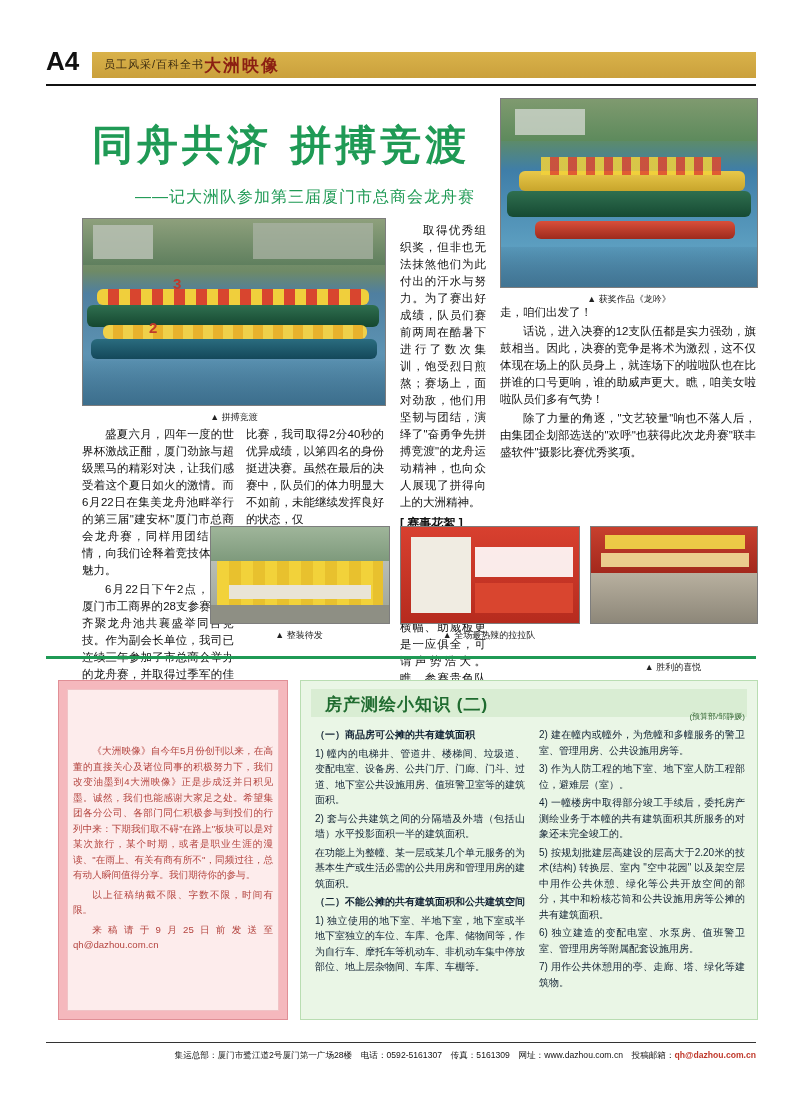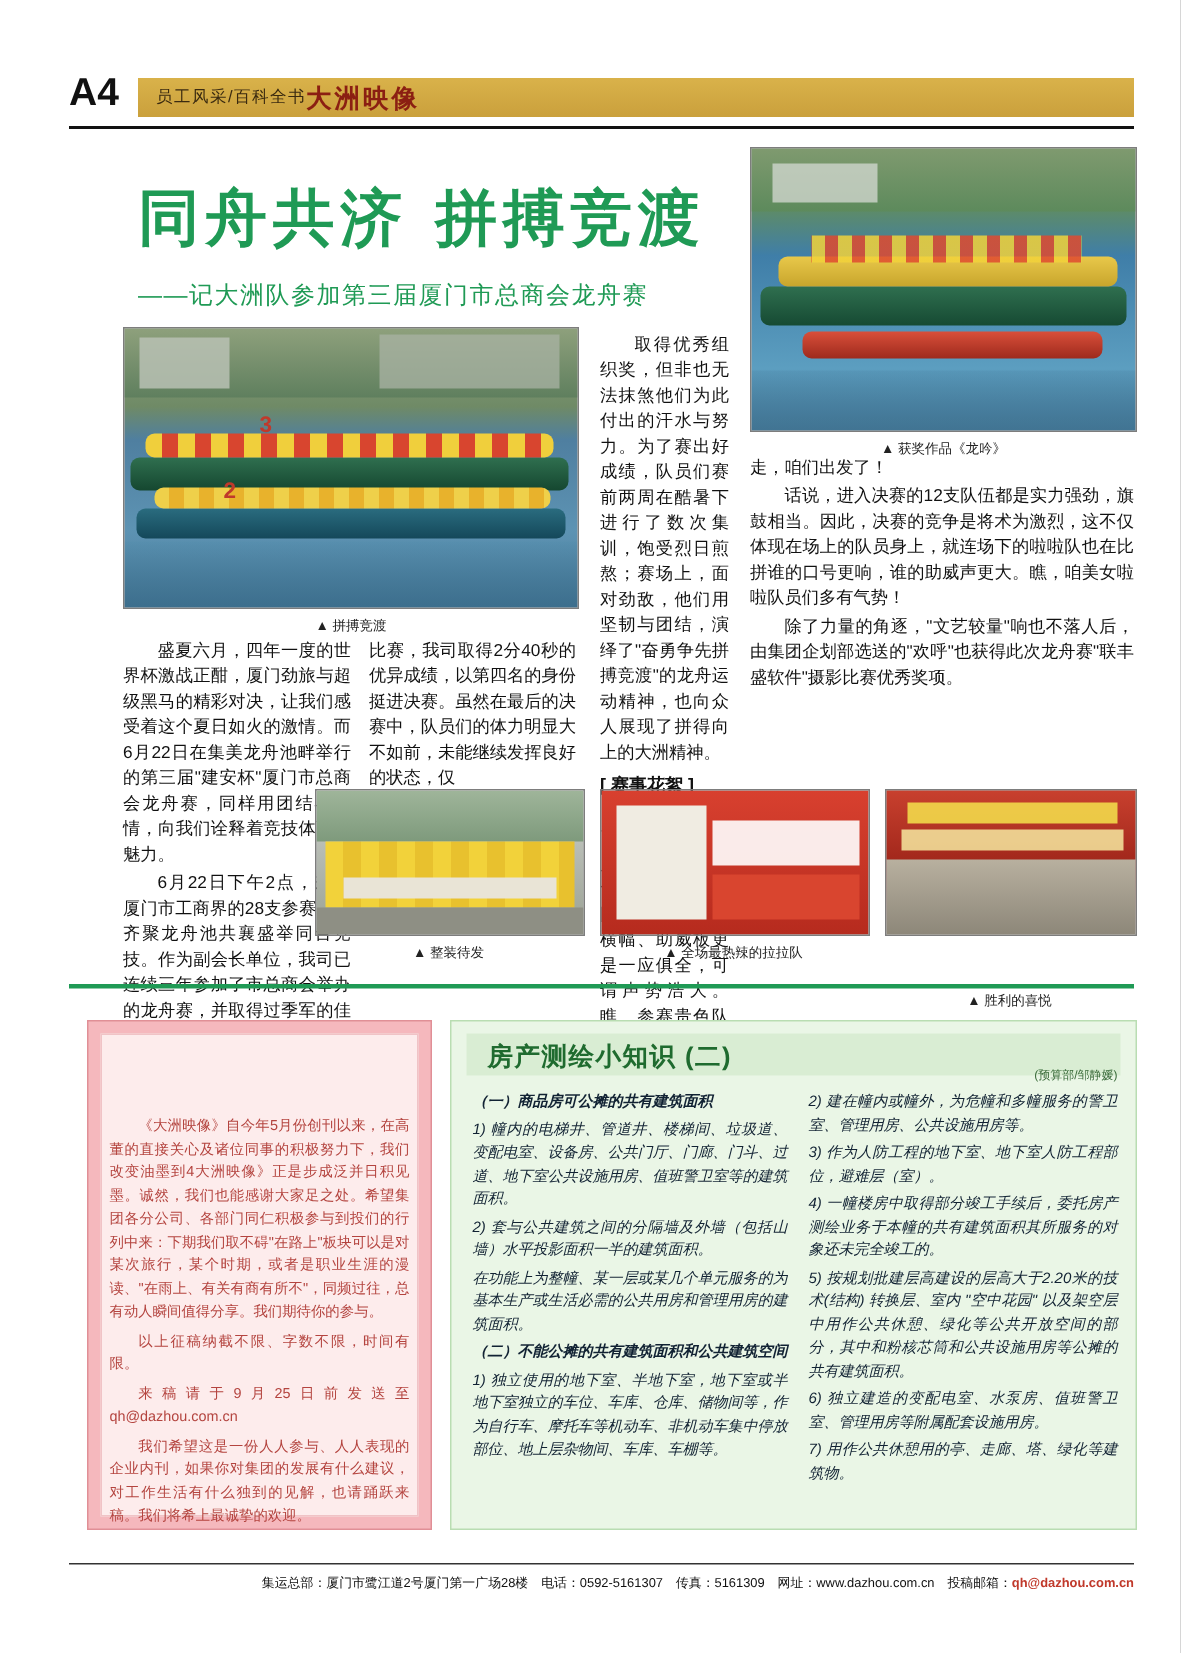--- a/index.html
+++ b/index.html
@@ -11,21 +11,21 @@
   .mast{position:absolute;left:32px;top:42px;width:710px;height:30px;}
   .mast-a4{position:absolute;left:0;top:-6px;font-size:26px;font-weight:bold;color:#111;letter-spacing:0px;}
   .mast-bar{position:absolute;left:46px;top:0px;width:664px;height:26px;background:linear-gradient(180deg,#d9b24a 0%,#caa03c 100%);text-align:right;}
   .mast-bar .sub{position:absolute;left:12px;top:5px;font-size:11px;color:#3a2a10;letter-spacing:1px;}
   .mast-bar .ttl{position:absolute;left:112px;top:2px;font-size:17px;font-weight:bold;color:#8b1f12;letter-spacing:2px;}
   .mast-rule{position:absolute;left:32px;top:74px;width:710px;height:2px;background:#111;}
 
   
   .headline{position:absolute;left:78px;top:108px;width:400px;}
   .headline h1{margin:0;font-size:41px;font-weight:bold;color:#1f9a55;letter-spacing:4px;font-family:"DejaVu Sans",sans-serif;}
-  .headline .sub{margin-top:14px;font-size:16px;color:#1f9a55;letter-spacing:1px;}
+  .headline .sub{margin-top:14px;font-size:16px;color:#1f9a55;letter-spacing:1px;margin-left:43px;}
 
   
   .ph{position:absolute;background:#c9ccd1;overflow:hidden;}
   .photo-tr{left:486px;top:88px;width:256px;height:188px;border:1px solid #7d7d7d;}
   .cap-line{font-size:9px;color:#222;text-align:center;margin-top:3px;}
 
   
   .photo-l{left:68px;top:208px;width:302px;height:186px;border:1px solid #7d7d7d;}
 
   
@@ -57,21 +57,21 @@
   .pink .body{position:absolute;left:14px;right:14px;top:62px;font-size:9.6px;line-height:15.5px;color:#b4443f;text-align:justify;}
   .pink .body p{margin:0 0 4px 0;text-indent:2em;}
 
   
   .green{position:absolute;left:286px;top:670px;width:456px;height:338px;background:#eaf6e6;border:1px solid #b9ddb2;}
   .green .title{position:absolute;left:10px;top:8px;width:436px;height:28px;background:#d9edd3;}
   .green .title span{position:absolute;left:14px;top:4px;font-size:17px;font-weight:bold;color:#1f6b2f;letter-spacing:1px;}
   .green .byline{position:absolute;right:12px;top:30px;font-size:8px;color:#3a6b3a;}
   .gcol{position:absolute;font-size:10px;line-height:15.5px;color:#123;text-align:justify;}
   .gcol p{margin:0 0 3px 0;}
-  .gcol p.ind{text-indent:0;font-style:italic;}
+  .gcol p.ind{text-indent:0;}
   .gcol .bold{font-weight:bold;}
 
   
   .foot-rule{position:absolute;left:32px;top:1032px;width:710px;height:1px;background:#333;}
   .foot{position:absolute;left:32px;top:1040px;width:710px;text-align:right;font-size:8.6px;color:#111;}
   .foot .mail2{color:#c0392b;font-weight:bold;}
 </style>
 </head>
 <body>
 
@@ -163,21 +163,20 @@
 
   <div class="hr-green"></div>
 
   <div class="pink">
     <div class="pink-in"></div>
     <h2>征稿启事</h2>
     <div class="body">
       <p>《大洲映像》自今年5月份创刊以来，在高董的直接关心及诸位同事的积极努力下，我们改变油墨到4大洲映像》正是步成泛并日积见墨。诚然，我们也能感谢大家足之处。希望集团各分公司、各部门同仁积极参与到投们的行列中来：下期我们取不碍"在路上"板块可以是对某次旅行，某个时期，或者是职业生涯的漫读、"在雨上、有关有商有所不"，同频过往，总有动人瞬间值得分享。我们期待你的参与。</p>
       <p>以上征稿纳截不限、字数不限，时间有限。</p>
       <p>来稿请于9月25日前发送至qh@dazhou.com.cn</p>
-      <p>我们希望这是一份人人参与、人人表现的企业内刊，如果你对集团的发展有什么建议，对工作生活有什么独到的见解，也请踊跃来稿。我们将希上最诚挚的欢迎。</p>
     </div>
   </div>
 
   <div class="green">
     <div class="title">
       <span>房产测绘小知识 (二)</span>
     </div>
     <div class="byline">(预算部/邹静媛)</div>
 
     <div class="gcol" style="left:14px;top:46px;width:210px;">

